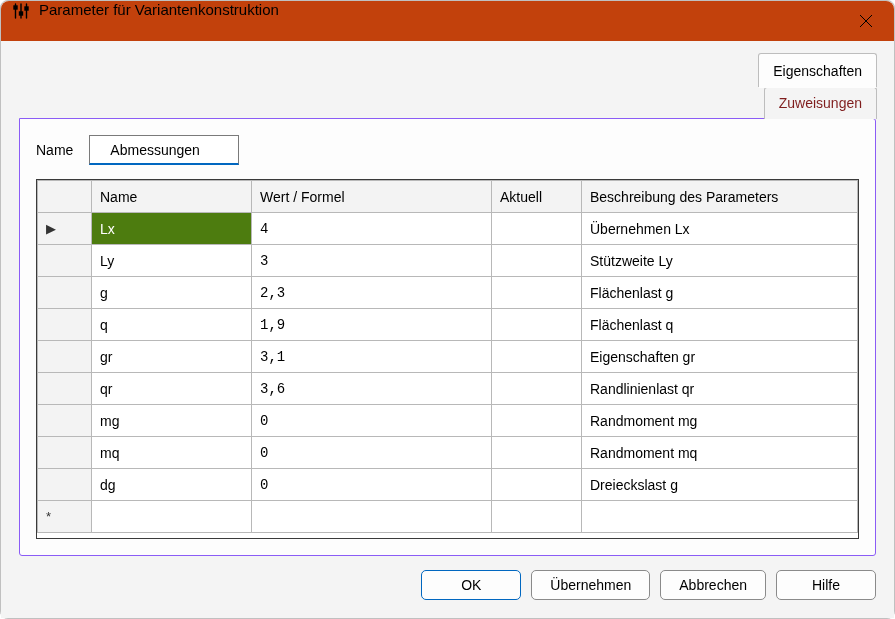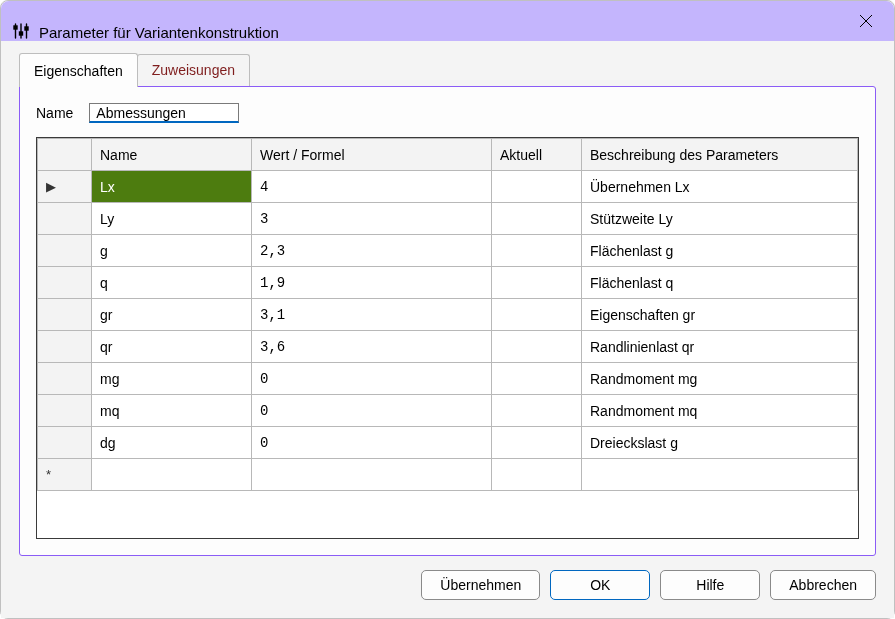--- a/index.html
+++ b/index.html
@@ -17,23 +17,23 @@
     border-radius: 8px;
     background: #f4f4f4;
     display: flex;
     flex-direction: column;
     box-shadow: 0 0 0 0.5px rgba(0,0,0,0.05);
   }
   
   .titlebar {
     height: 40px;
     display: flex;
-    align-items: flex-end;
+    align-items: flex-start;
     padding: 0 8px 0 10px;
-    background: #c4b5fd;
+    background: #c2410c;
     border-top-left-radius: 8px;
     border-top-right-radius: 8px;
   }
   .titlebar .app-icon {
     width: 20px; height: 20px;
     display: flex; align-items: center; justify-content: center;
   }
   .titlebar .title {
     margin-left: 8px;
     font-size: 15px;
@@ -52,23 +52,24 @@
     flex: 1;
     padding: 12px 18px 18px 18px;
     display: flex;
     flex-direction: column;
     background: #f4f4f4;
   }
 
   
   .tabstrip {
     display: flex;
-    align-items: center;
+    align-items: flex-end;
     position: relative;
     z-index: 2;
+    flex-direction: column;
   }
   .tab {
     padding: 7px 14px 8px 14px;
     border: 1px solid #bdbdbd;
     border-bottom: none;
     background: #f4f4f4;
     color: #7f1d1d;
     border-top-left-radius: 3px;
     border-top-right-radius: 3px;
     margin-right: -1px;
@@ -104,22 +105,22 @@
   
   .name-row {
     display: flex;
     align-items: center;
     gap: 16px;
     margin-bottom: 14px;
   }
   .name-label { color: #000; }
   .name-input {
     width: 150px;
-    height: 20px;
-    padding: 2px 6px;
+    height: 30px;
+    padding: 2px 20px;
     font-family: inherit;
     font-size: 14px;
     border: 1px solid #7a7a7a;
     border-bottom: 2px solid #0067c0;
     outline: none;
     background: #fff;
   }
 
   
   .grid-wrap {
@@ -315,20 +316,20 @@
                 <td></td>
                 <td></td>
               </tr>
             </tbody>
         </table>
       </div>
 
     </div>
 
     <div class="buttons">
+      <button class="btn primary">OK</button>
       <button class="btn">Übernehmen</button>
-      <button class="btn primary">OK</button>
+      <button class="btn">Abbrechen</button>
       <button class="btn">Hilfe</button>
-      <button class="btn">Abbrechen</button>
     </div>
 
   </div>
 </div>
 
 </body></html>

